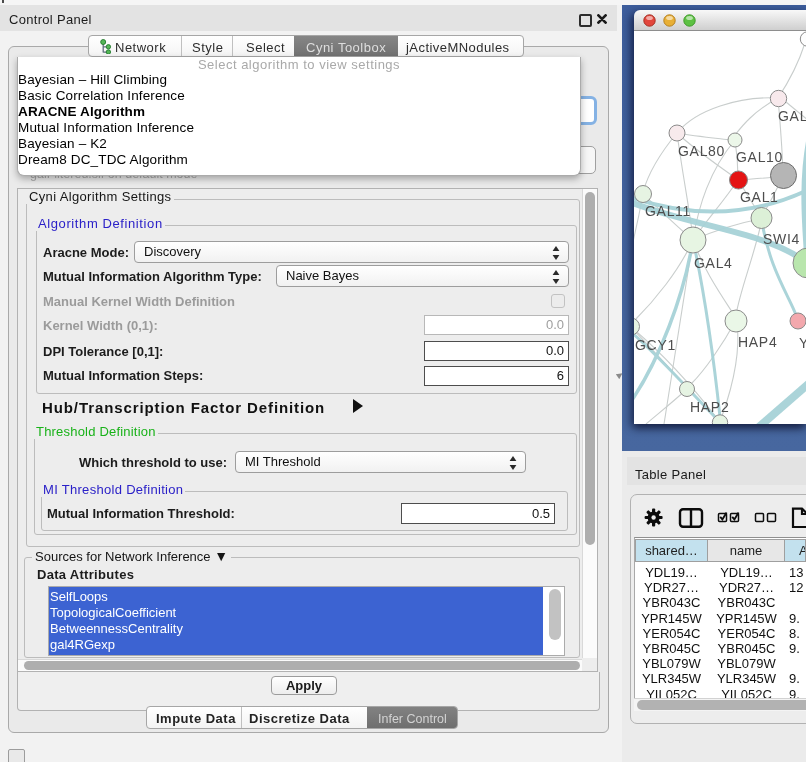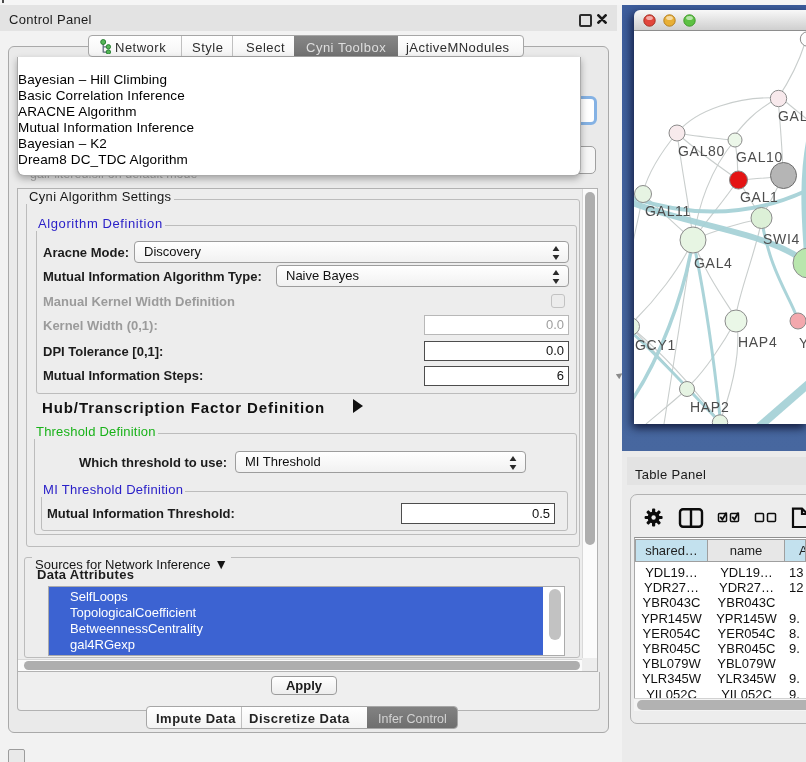--- a/index.html
+++ b/index.html
@@ -110,45 +110,46 @@
         <path d="M4 14 L7.4 9 H0.6 Z" fill="#2a2a2a"></path>
       </svg>
   </div>
 
   <div class="abs" style="left:41px;top:491px;width:525px;height:38px;border:1px solid #bcbcbc;border-radius:3px;"></div>
   <div class="abs" style="left:41px;top:482px;background:#ededed;padding:0 2px;font-size:13px;letter-spacing:0.3px;color:#2b21c8;">MI Threshold Definition</div>
   <div class="abs lbl" style="left:47px;top:506px;">Mutual Information Threshold:</div>
   <div class="abs tfield" style="left:401px;top:503px;width:154px;height:21px;line-height:19px;">0.5</div>
 
   <div class="abs" style="left:24px;top:557px;width:554px;height:99px;border:1px solid #bcbcbc;border-radius:3px;"></div>
-  <div class="abs" style="left:32px;top:548px;background:#ededed;padding:8px 3px;font-size:13px;color:#151515;">Sources for Network Inference <span style="font-size:14px;letter-spacing:0;">▼</span></div>
+  <div class="abs" style="left:32px;top:548px;background:#ededed;padding:0 3px;font-size:13px;color:#151515;">Sources for Network Inference <span style="font-size:14px;letter-spacing:0;">▼</span></div>
   <div class="abs lbl" style="left:37px;top:567px;letter-spacing:0.3px;">Data Attributes</div>
   <div class="abs" style="left:48px;top:586px;width:517px;height:70px;background:#fff;border:1px solid #ababab;box-sizing:border-box;"></div>
   <div class="abs" style="left:49px;top:587px;width:494px;height:68px;background:#3c63d2;color:#fff;font-size:12.5px;overflow:hidden;">
-    <div style="margin-left:1px;font-size:13px;line-height:16px;margin-top:2px;padding-left:20px;">SelfLoops<br>TopologicalCoefficient<br>BetweennessCentrality<br>gal4RGexp</div>
+    <div style="margin-left:1px;font-size:13px;line-height:16px;margin-top:2px;">SelfLoops<br>TopologicalCoefficient<br>BetweennessCentrality<br>gal4RGexp</div>
   </div>
   <div class="abs" style="left:549px;top:589px;width:12px;height:51px;background:#c2c2c2;border-radius:6px;"></div>
 
   <div class="abs" style="left:17px;top:672px;width:583px;height:39px;background:#efefef;border:1px solid #b2b2b2;border-top:none;border-radius:0 0 4px 4px;box-sizing:border-box;"></div>
 
   <div class="abs" style="left:271px;top:676px;width:66px;height:19px;background:linear-gradient(#ffffff,#ededed);border:1px solid #9c9c9c;border-radius:4px;box-sizing:border-box;text-align:center;font-size:13px;font-weight:bold;color:#1a1a1a;line-height:17px;">Apply</div>
 
   <div class="abs" style="left:146px;top:706px;width:312px;height:23px;background:linear-gradient(#ffffff,#f3f3f3);border:1px solid #a6a6a6;border-radius:4px;box-sizing:border-box;overflow:hidden;">
     <div class="abs" style="left:94px;top:0;width:1px;height:23px;background:#c0c0c0;"></div>
     <div class="abs" style="left:220px;top:0;width:92px;height:23px;background:linear-gradient(#828282,#6d6d6d);"></div>
     <div class="abs" style="left:9px;top:4px;font-size:13px;font-weight:bold;letter-spacing:0.5px;color:#232323;">Impute Data</div>
     <div class="abs" style="left:102px;top:4px;font-size:13px;font-weight:bold;letter-spacing:0.5px;color:#232323;">Discretize Data</div>
     <div class="abs" style="left:231px;top:4.5px;font-size:12.5px;color:#d3d3d3;">Infer Control</div>
   </div>
 
   <div class="abs" style="left:17px;top:57px;width:564px;height:119px;background:#fff;border:1px solid #ababab;border-top:none;border-radius:0 0 7px 7px;box-sizing:border-box;box-shadow:0 3px 7px rgba(0,0,0,0.3);"></div>
+  <div class="abs" style="left:17px;top:57px;width:564px;text-align:center;font-size:13px;letter-spacing:0.5px;color:#a9a9a9;">Select algorithm to view settings</div>
   <div class="abs" style="left:18px;top:72px;width:560px;font-size:13.5px;letter-spacing:0.15px;color:#000;line-height:16px;">
     Bayesian – Hill Climbing<br>
     Basic Correlation Inference<br>
-    <span style="font-weight:normal;">ARACNE Algorithm</span><br>
+    <span style="font-weight:bold;">ARACNE Algorithm</span><br>
     Mutual Information Inference<br>
     Bayesian – K2<br>
     Dream8 DC_TDC Algorithm
   </div>
 
   <svg class="abs" style="left:616px;top:371px;" width="8" height="8" viewBox="0 0 8 8">
       <path d="M1 7 L1 1 L7 4 Z" fill="#8a8a8a" transform="rotate(-35 4 4)"></path>
     </svg>
 
   <div class="abs" style="left:622px;top:5px;width:184px;height:446px;background:linear-gradient(#3d5d9c,#47679f);"></div>

